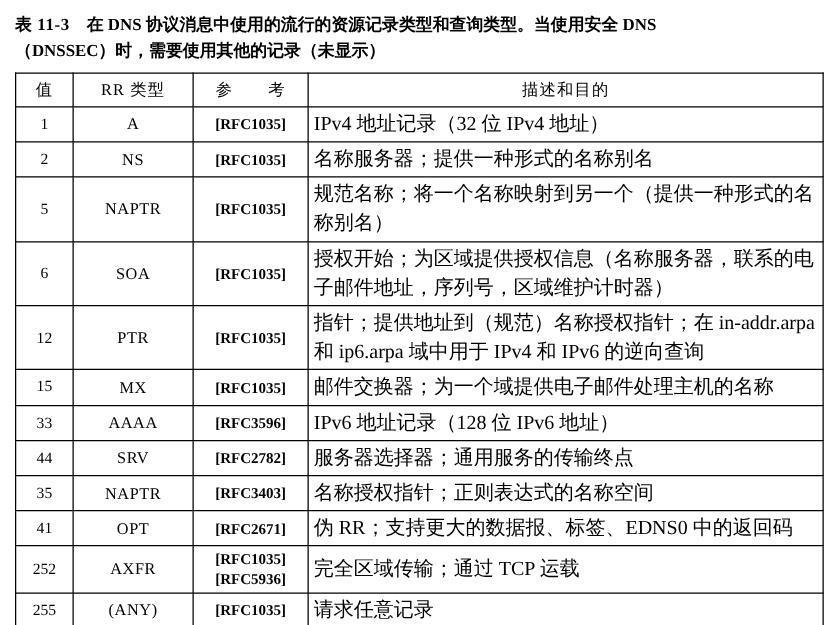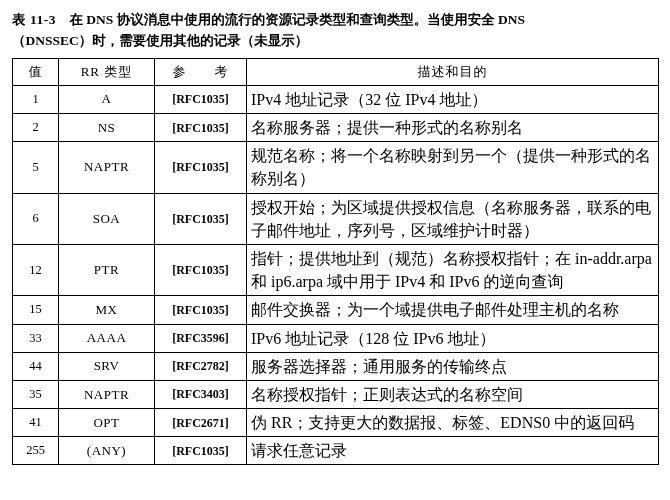--- a/index.html
+++ b/index.html
@@ -183,20 +183,29 @@
         </tr>
         <tr>
           <td class="val">41</td>
           <td class="type">OPT</td>
           <td class="ref">
             <span class="ref-line nowrap">[RFC2671]</span>
           </td>
           <td class="desc">伪 RR；支持更大的数据报、标签、EDNS0 中的返回码</td>
         </tr>
         <tr>
+          <td class="val">252</td>
+          <td class="type">AXFR</td>
+          <td class="ref">
+            <span class="ref-line nowrap">[RFC1035]</span>
+            <span class="ref-line nowrap">[RFC5936]</span>
+          </td>
+          <td class="desc">完全区域传输；通过 TCP 运载</td>
+        </tr>
+        <tr>
           <td class="val">255</td>
           <td class="type">(ANY)</td>
           <td class="ref">
             <span class="ref-line nowrap">[RFC1035]</span>
           </td>
           <td class="desc">请求任意记录</td>
         </tr>
       </tbody>
   </table>
 

